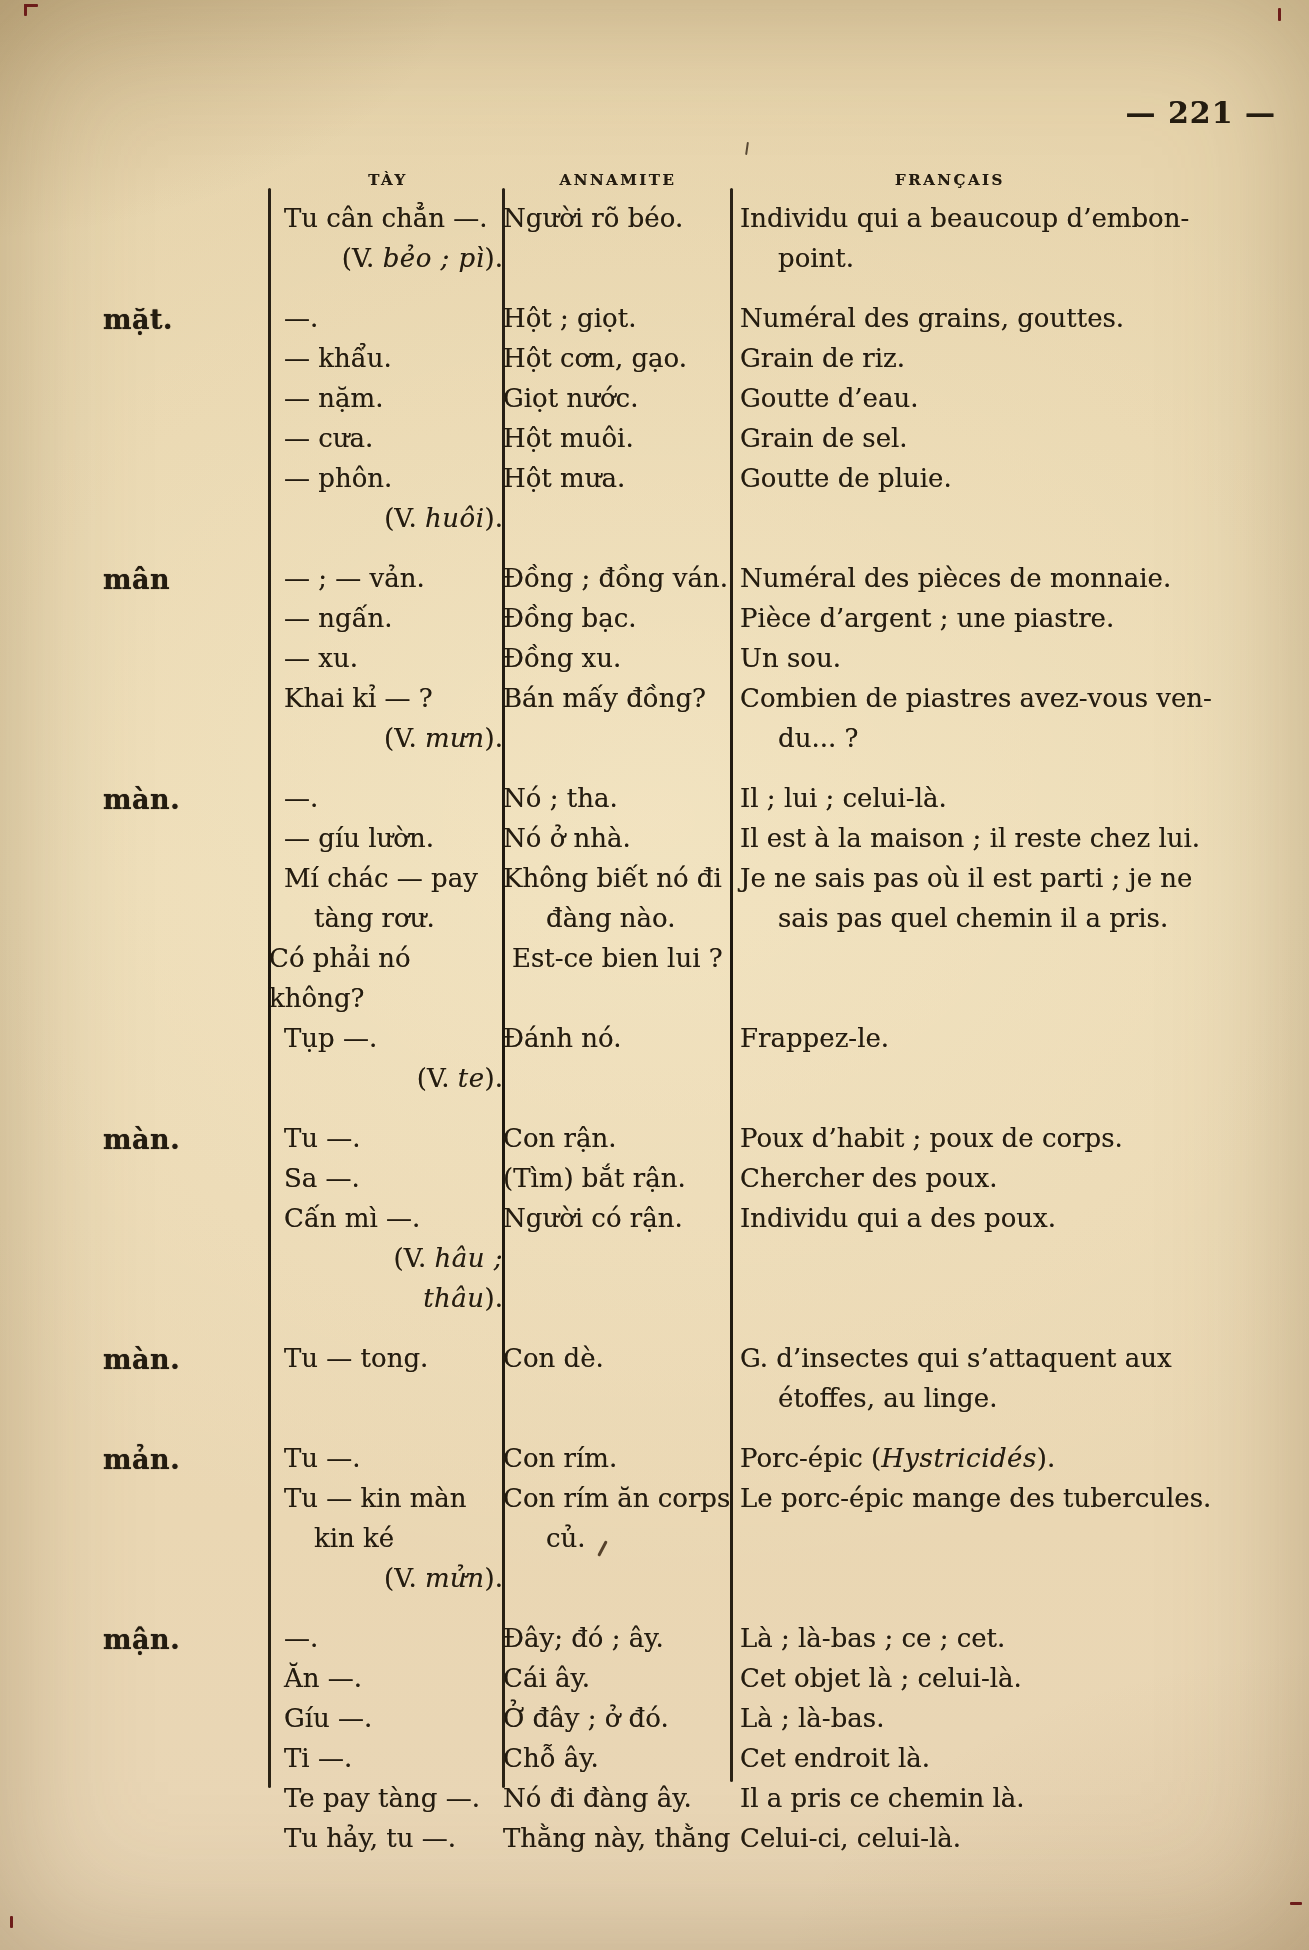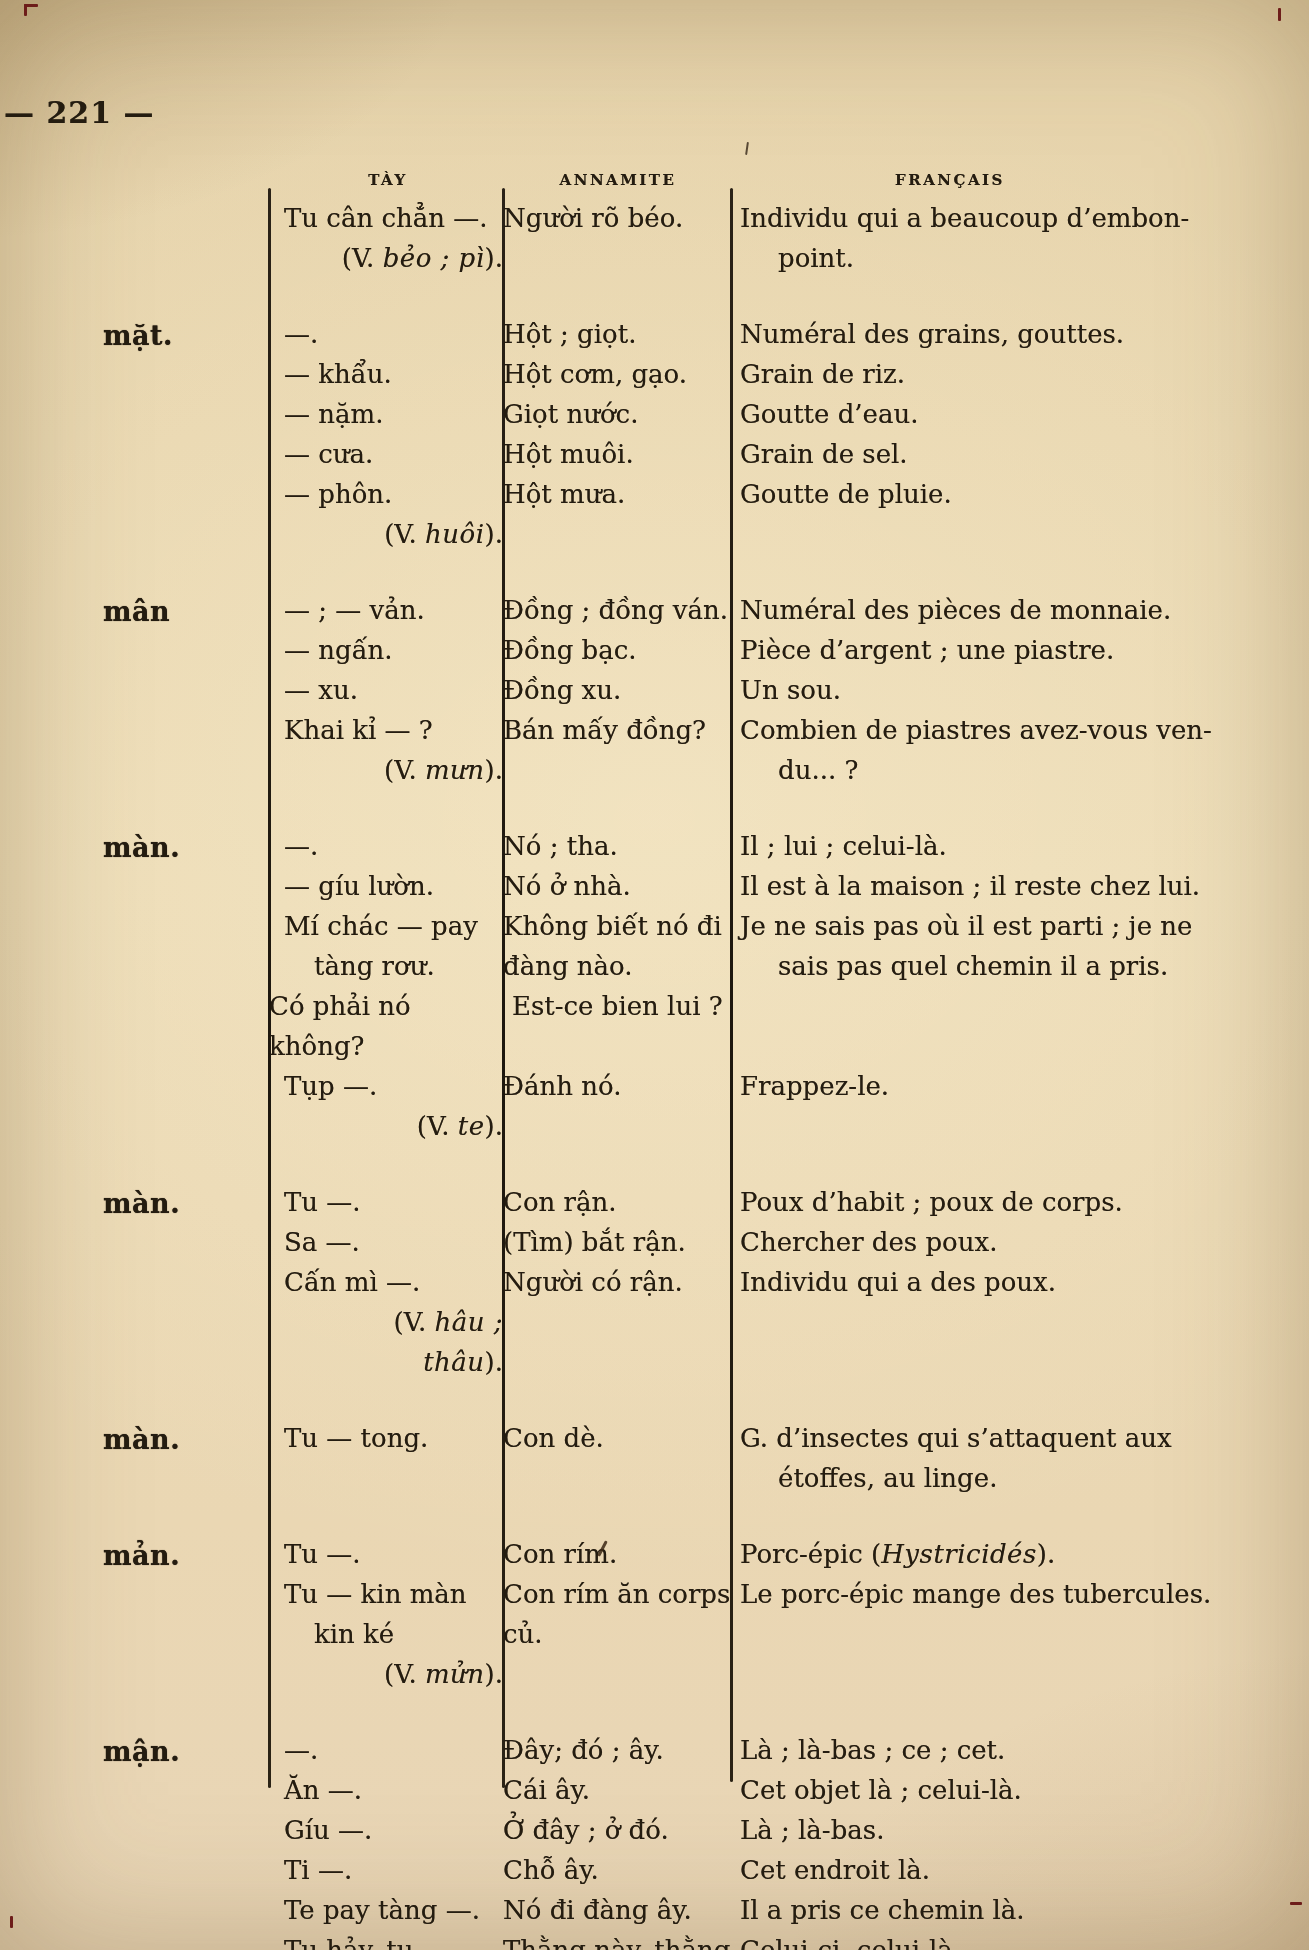--- a/index.html
+++ b/index.html
@@ -13,22 +13,22 @@
     background:
       radial-gradient(ellipse 900px 500px at -5% -3%, rgba(120,90,45,0.28), rgba(0,0,0,0) 60%),
       radial-gradient(ellipse 1000px 600px at 105% 103%, rgba(150,110,60,0.18), rgba(0,0,0,0) 60%),
       radial-gradient(ellipse 1400px 1100px at 50% 42%, rgba(255,246,219,0.30), rgba(0,0,0,0) 70%),
       linear-gradient(to bottom,#e6d3ab 0%, #ecdbb5 45%, #ead7b3 78%, #e8d5b6 100%);
     box-shadow: inset 0 0 140px rgba(104,76,34,0.35);
   }
   .ink{ text-shadow: 0 0 0.5px rgba(30,20,8,0.55); }
 
   .page-number{
-    position:absolute; left:4px; top:95px; width:1264px;
-    text-align:left; font-weight:bold; font-size:30px; letter-spacing:1px;
+    position:absolute; left:12px; top:95px; width:1264px;
+    text-align:right; font-weight:bold; font-size:30px; letter-spacing:1px;
   }
 
   .col-header{
     position:absolute; top:171px;
     transform:translateX(-50%);
     font-size:15px; font-weight:bold; letter-spacing:2.5px;
     white-space:nowrap;
   }
   #hdr-tay{ left:388px; }
   #hdr-ann{ left:618px;text-align:center; }
@@ -39,39 +39,39 @@
     background:linear-gradient(to bottom, #2a2217 0%, #1d170e 55%, #2b2315 100%);
     border-radius:2px;
   }
   #rule-1{ left:268px; }
   #rule-2{ left:502px; }
   #rule-3{ left:730px; height:1594px; }
 
   .dict-body{
     position:absolute; left:95px; top:198px; width:1170px;
   }
-  .section{ margin-top:36px; }
+  .section{ margin-top:20px; }
   .section:first-child{ margin-top:0; }
   .drow{
     display:grid;
     grid-template-columns:174px 234px 228px 1fr;
     min-height:40px; line-height:40px;
     font-size:26px;
   }
   .hw{
     font-weight:bold; font-size:27px; padding-left:8px;
     letter-spacing:0.5px; position:relative; top:2px;
     text-shadow:0 0 0.8px rgba(20,12,4,0.9);
   }
   .c-tay{ padding-left:15px; }
   .c-ann{ }
   .c-fr{ padding-left:9px; }
   .ind-v{ padding-left:40px;text-align:right; }     
   .ind-cont{ padding-left:45px; }  
-  .ann-cont{ }
+  .ann-cont{ padding-left:43px; }
   .fr-cont{ padding-left:47px; }
   .c-tay i,.c-ann i,.c-fr i{ letter-spacing:0.5px; }
   .cm{ background:#6d1d1a; position:absolute; border-radius:1px; }
 
   .speck{
     position:absolute; background:rgba(52,38,22,0.8); border-radius:1px;
   }
   .ink-slash{
     position:absolute; width:3px; height:17px; background:rgba(60,40,20,0.85);
     transform:rotate(28deg); border-radius:2px;

